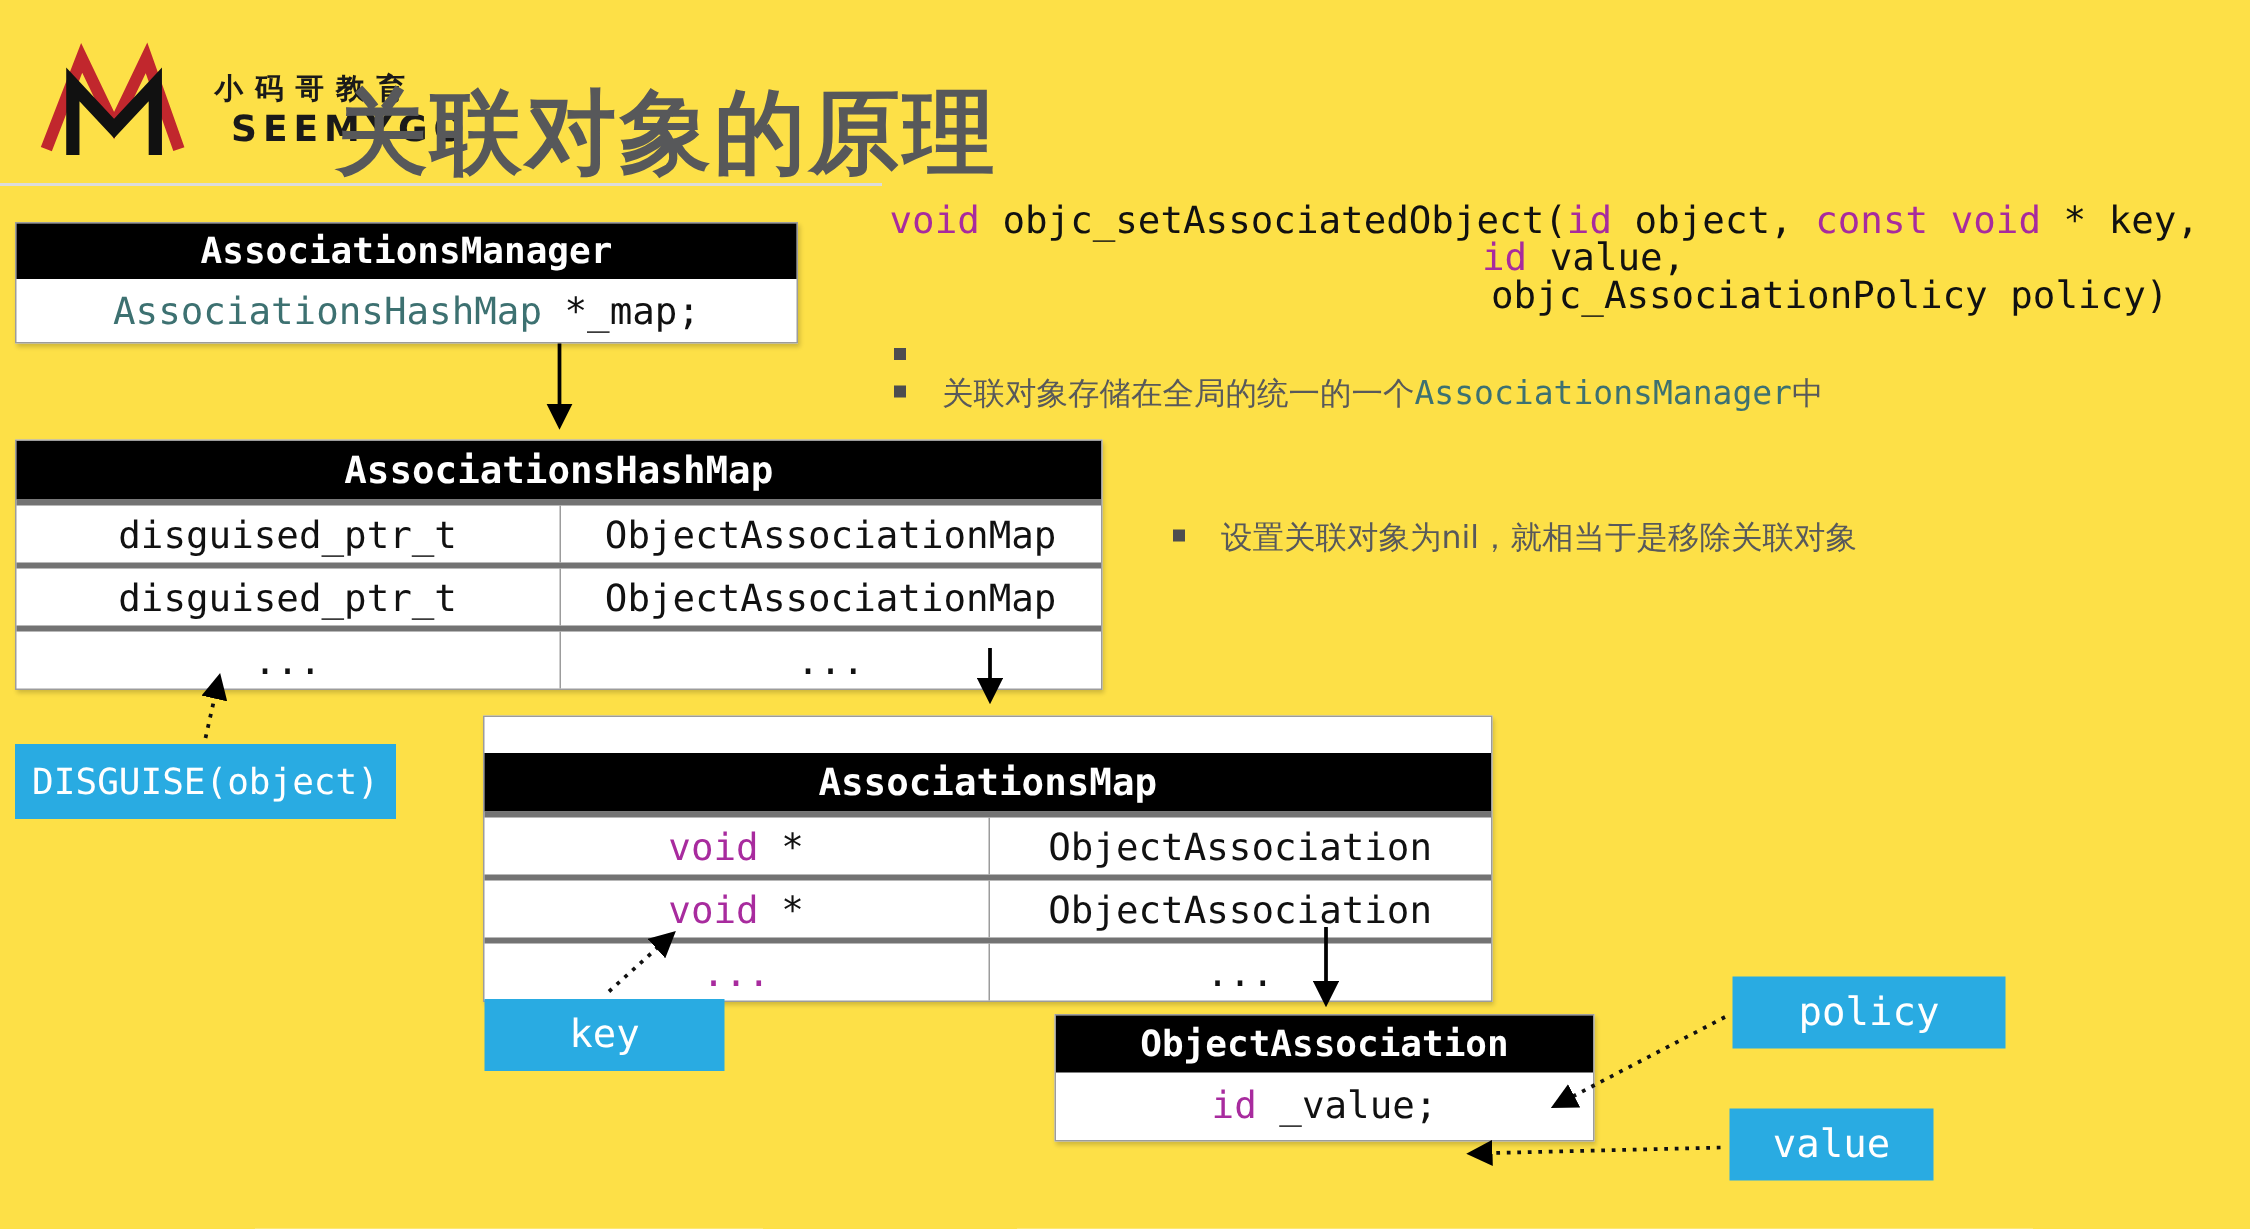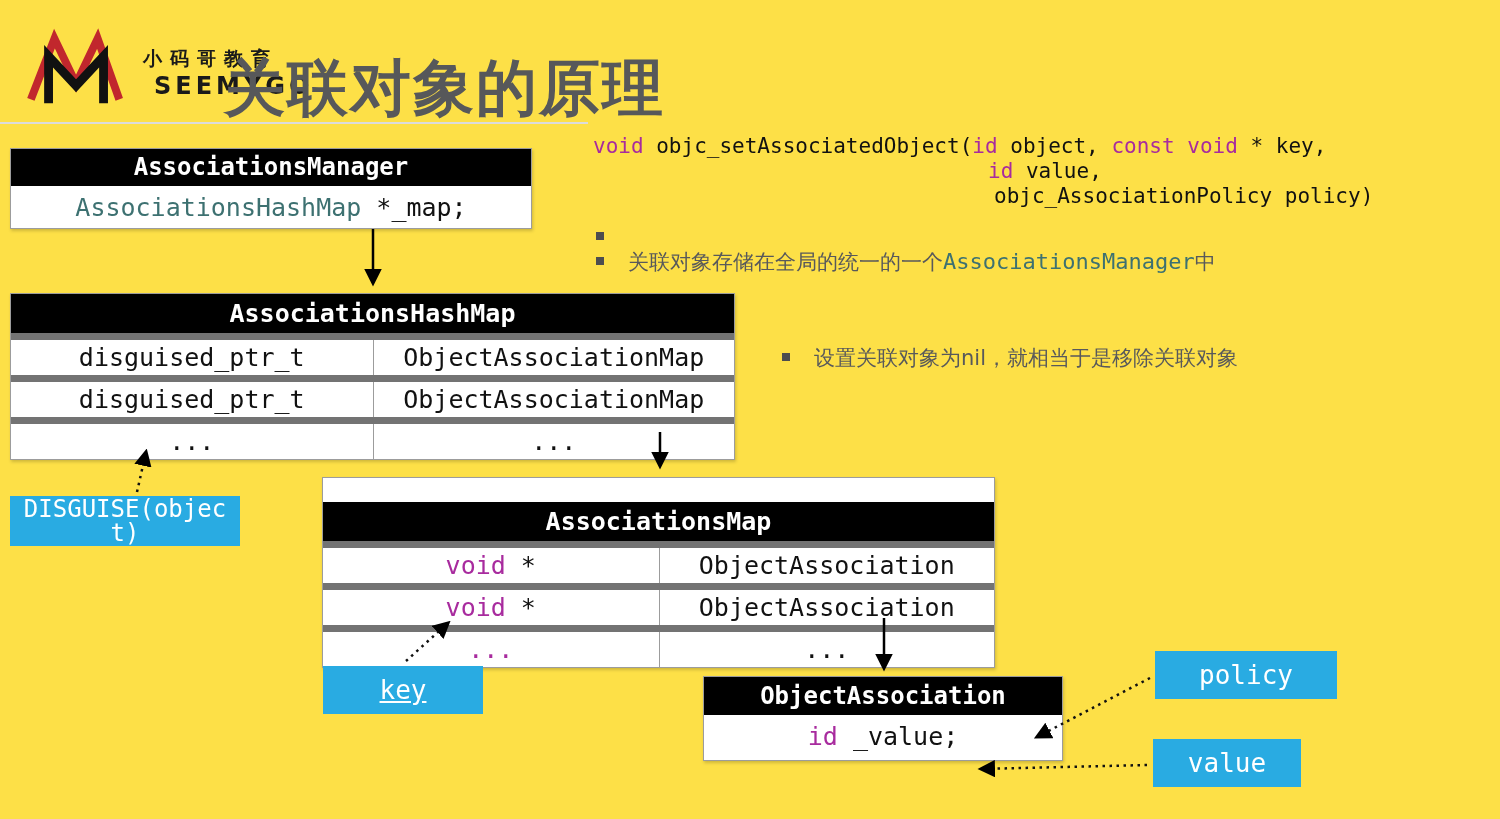--- a/index.html
+++ b/index.html
@@ -13,35 +13,35 @@
 
   
   .logo { position:absolute; left:25px; top:26px; width:450px; height:92px; }
   .logo svg { position:absolute; left:0; top:2px; }
   .brand-cn { position:absolute; left:118px; top:20px; font-size:19px; font-weight:700; letter-spacing:8px; color:#1a1a1a; }
   .brand-en { position:absolute; left:117px; top:46px; font-size:24px; font-weight:800; letter-spacing:4px; color:#1a1a1a; font-family:"DejaVu Sans", sans-serif;margin-left:12px; }
   .page-title { position:absolute; left:224px; top:48px; font-size:61px; font-weight:600; color:#57585a; letter-spacing:2px;text-align:center; }
   .header-rule { position:absolute; left:0; top:122px; width:588px; height:2px; background:#dcdcdc; }
 
   
-  .code { position:absolute; left:593px; top:134px; font-size:21px; line-height:25px; color:#111; }
+  .code { position:absolute; left:593px; top:134px; font-size:25px; line-height:25px; color:#111; }
   .code .ln { white-space:pre; }
 
   
   .bullets { position:absolute; left:596px; top:224px; }
   .bullet-row { display:flex; align-items:flex-start; margin-bottom:9px; }
   .bullet-sq { width:8px; height:8px; background:#4d4d4f; margin:8px 24px 0 0; flex:none; }
   .bullet-text { font-size:21px; line-height:26px; color:#58595b; }
   .bullet-text .code-ref { font-family:"DejaVu Sans Mono", monospace; font-size:22px; }
   .bullet3 { position:absolute; left:782px; top:345px; }
 
   
   .tbl { position:absolute; border:1px solid #9c9c9c; background:#fff; box-shadow:1px 2px 3px rgba(0,0,0,0.18); }
   .tbl-header { background:#000; color:#fff; font-family:"DejaVu Sans Mono", monospace; font-weight:700; text-align:center; }
-  .tbl-row { display:flex; border-top:7px solid #737373; }
+  .tbl-row { display:flex; border-top:4px solid #737373; }
   .tbl-row:first-of-type { border-top:none; }
   .cell { font-family:"DejaVu Sans Mono", monospace; text-align:center; display:flex; align-items:center; justify-content:center; }
   .cell + .cell { border-left:1px solid #9c9c9c; }
 
   .tbl-manager { left:10px; top:148px; width:522px; }
   .tbl-manager .tbl-header { height:37px; line-height:37px; font-size:24px; }
   .tbl-manager .one-row { height:42px; display:flex; align-items:center; justify-content:center; font-family:"DejaVu Sans Mono", monospace; font-size:25px; color:#111; }
 
   .tbl-hashmap { left:10px; top:293px; width:725px; }
   .tbl-hashmap .tbl-header { height:39px; line-height:39px; font-size:25px; }
@@ -52,24 +52,24 @@
   .tbl-map .tbl-header { height:39px; line-height:39px; font-size:25px;margin-top:24px; }
   .tbl-map .tbl-row { height:42px; }
   .tbl-map .cell { width:50%; font-size:25px; color:#111; }
 
   .tbl-object { left:703px; top:676px; width:360px; }
   .tbl-object .tbl-header { height:38px; line-height:38px; font-size:24px; }
   .tbl-object .obj-body { padding:6px 0 8px 0; text-align:center; font-family:"DejaVu Sans Mono", monospace; font-size:25px; line-height:31px; color:#111; }
 
   
   .blue-label { position:absolute; background:#29abe2; color:#fff; font-family:"DejaVu Sans Mono", monospace; text-align:center; display:flex; align-items:center; justify-content:center; }
-  .lbl-disguise { left:10px; top:496px; width:230px; height:50px; font-size:24px; line-height:24px; word-break:break-all; padding:0 6px; }
-  .lbl-key    { left:323px; top:666px; width:160px; height:48px; font-size:26px;text-decoration:underline; }
+  .lbl-disguise { left:10px; top:496px; width:254px; height:50px; font-size:24px; line-height:24px; word-break:break-all; padding:0 6px; }
+  .lbl-key    { left:323px; top:666px; width:160px; height:48px; font-size:26px; }
   .lbl-policy { left:1155px; top:651px; width:182px; height:48px; font-size:26px; }
-  .lbl-value  { left:1153px; top:739px; width:148px; height:48px; font-size:26px; }
+  .lbl-value  { left:1153px; top:739px; width:136px; height:48px; font-size:26px; }
 
   
   .arrows { position:absolute; left:0; top:0; width:1500px; height:819px; pointer-events:none; }
 </style>
 </head>
 <body>
 
 <div class="page">
 
   <div class="logo">

